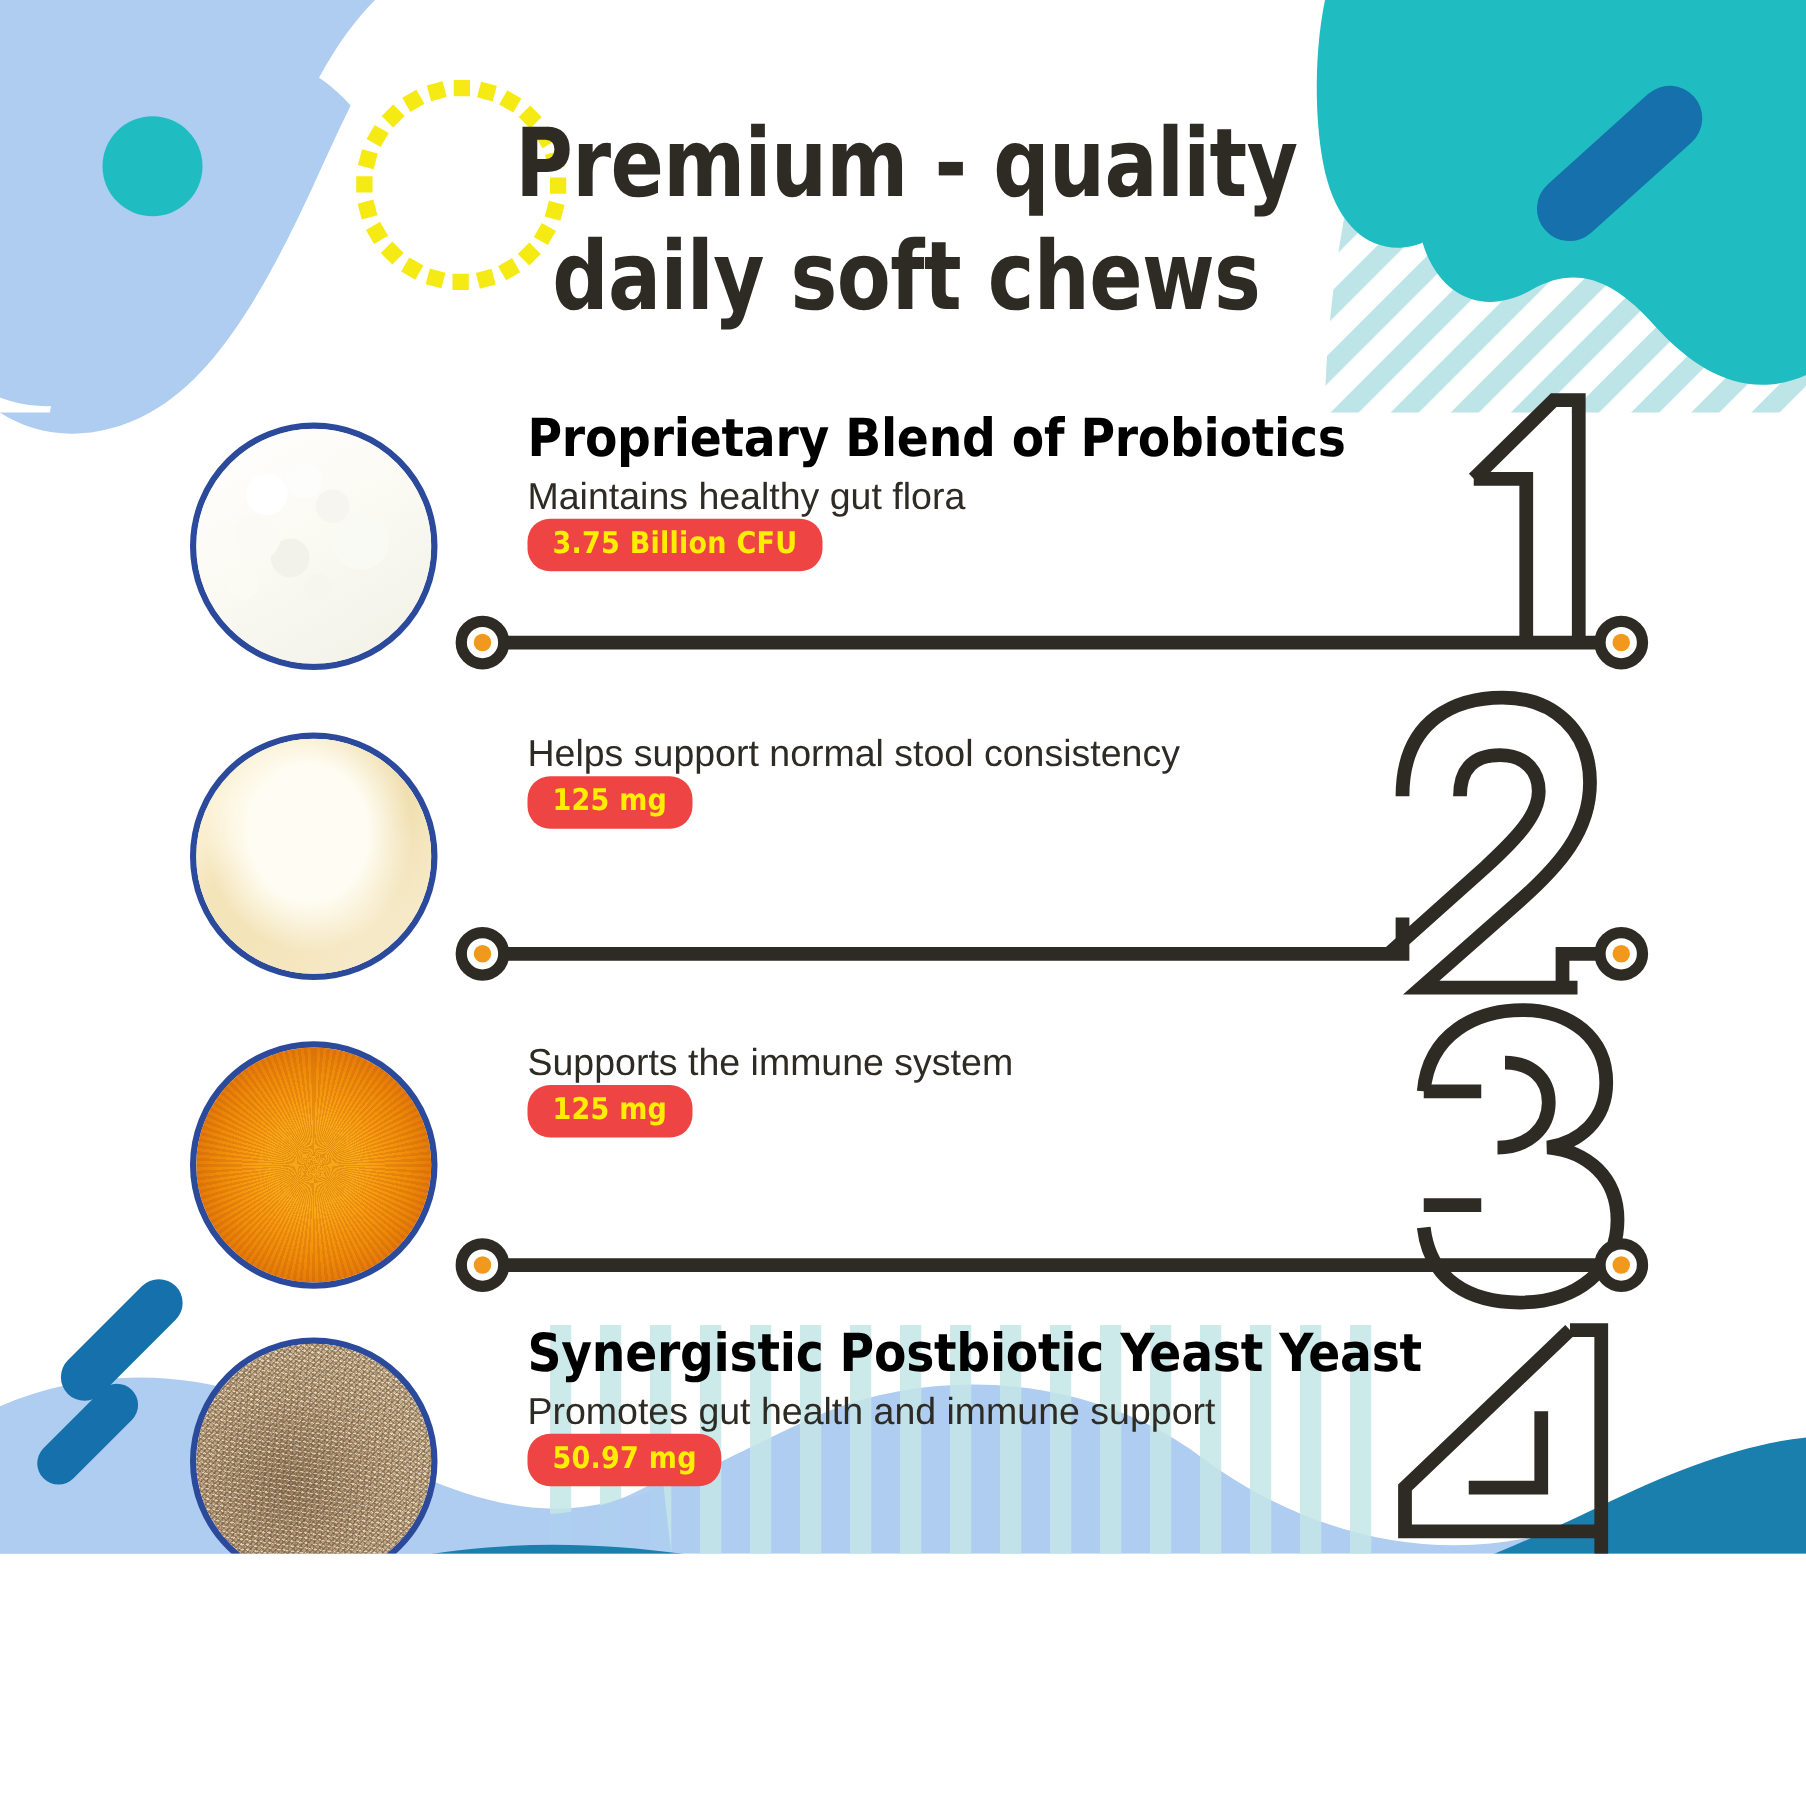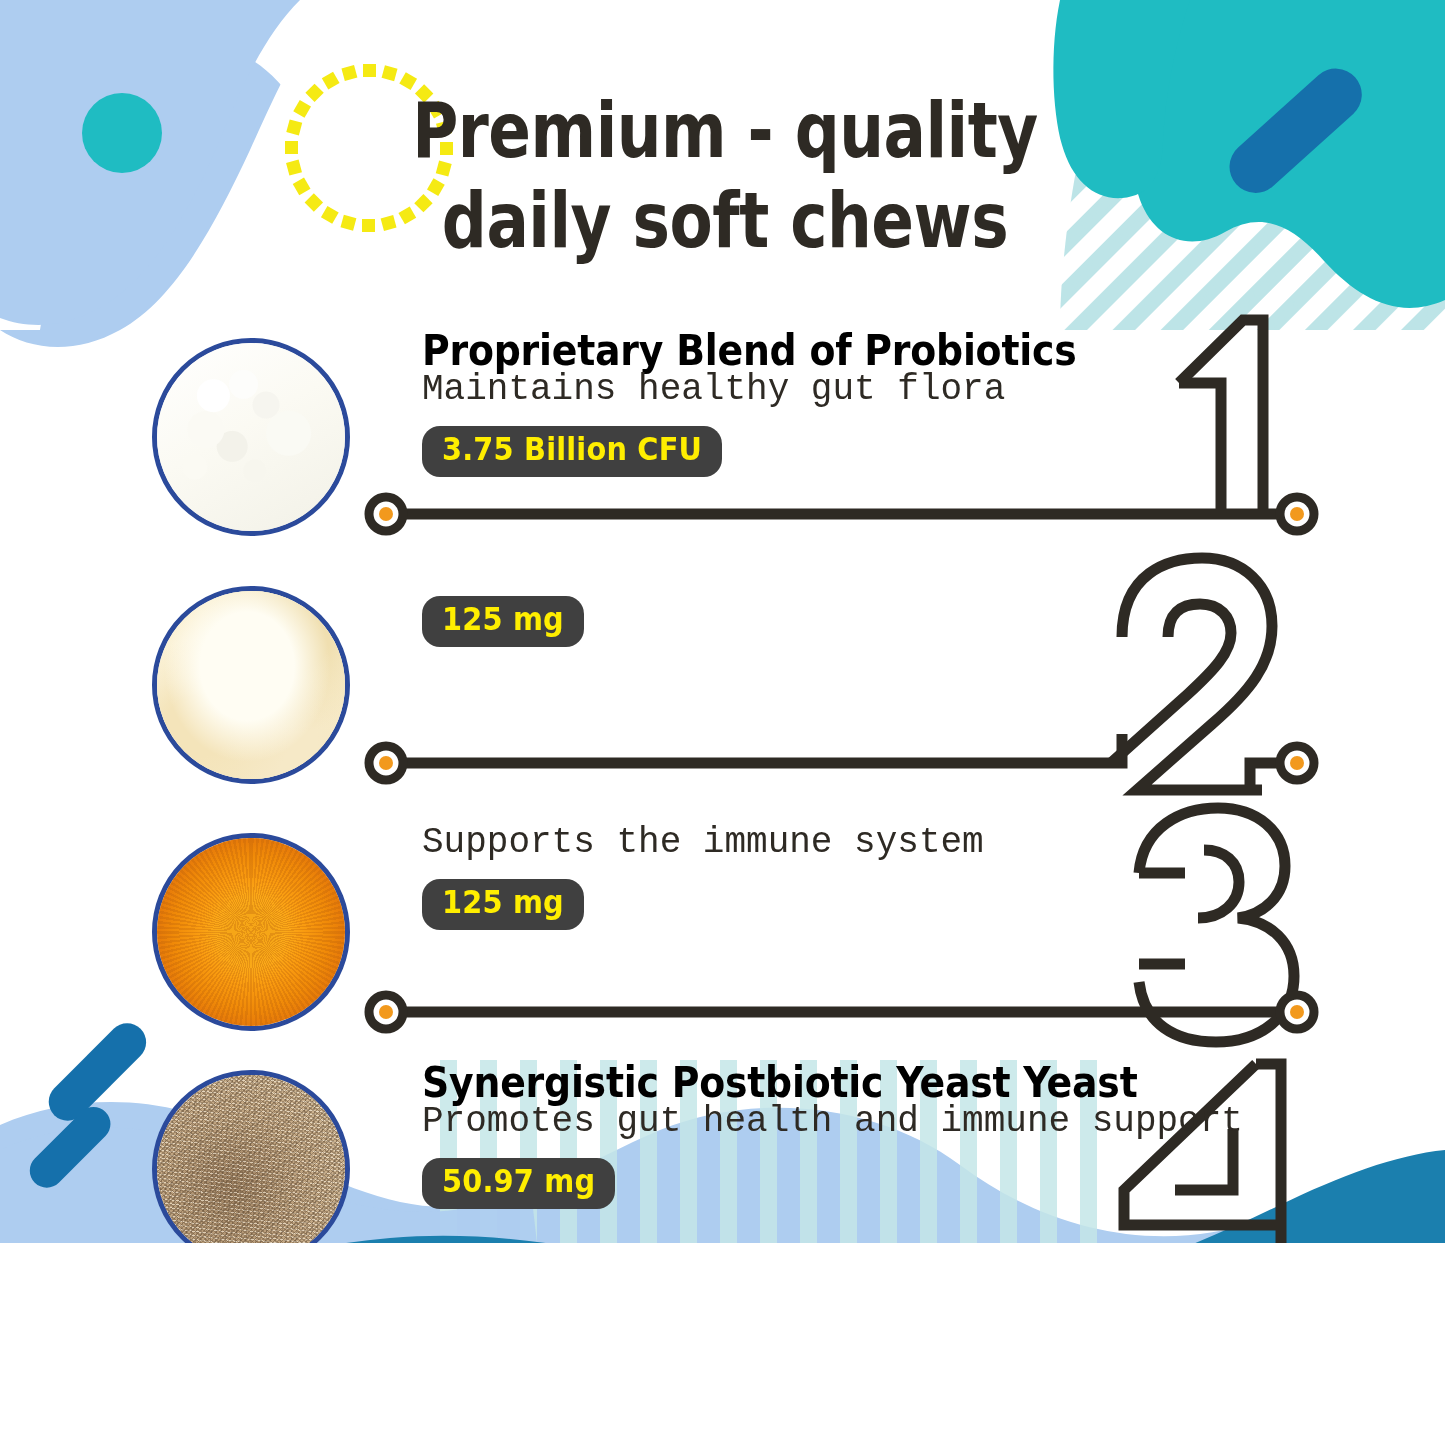--- a/index.html
+++ b/index.html
@@ -91,38 +91,38 @@
   .ing-title{
     font-family:"DejaVu Sans Condensed","Liberation Sans Narrow","Liberation Sans",sans-serif;
     font-weight:700;
     font-size:42px;
     color:#000000;
     line-height:1.0;
     letter-spacing:-0.2px;
     white-space:nowrap;
   }
   .ing-sub{
-    font-family:Liberation Mono, monospace;
+    font-family:Liberation Sans, sans-serif;
     font-weight:400;
-    font-size:36px;
+    font-size:30px;
     color:#2e2a24;
     line-height:1.0;
-    margin-top:0;
+    margin-top:11px;
     white-space:nowrap;
   }
   .badge{
     display:inline-block;
-    margin-top:18px;
+    margin-top:2px;
     padding:7px 20px 10px 20px;
     border-radius:18px;
-    background:#404040;
+    background:#ef4444;
     color:#ffee00;
     font-family:"DejaVu Sans Condensed","Liberation Sans Narrow","Liberation Sans",sans-serif;
     font-weight:700;
-    font-size:32px;
+    font-size:24px;
     line-height:1.05;
     letter-spacing:0.2px;
     white-space:nowrap;
   }
 
   
   #connectors{position:absolute;left:0;top:0;width:1445px;height:1445px;pointer-events:none;}
 
   .sr{position:absolute;width:1px;height:1px;overflow:hidden;clip:rect(0 0 0 0);}
 </style>
@@ -322,20 +322,21 @@
       <div class="badge">3.75 Billion CFU</div>
     </div>
     <span class="sr">1</span>
   </div>
 
   <div class="row row-2">
     <div class="thumb">
       <div class="inner tex-cream"></div>
     </div>
     <div class="txt">
+      <div class="ing-sub">Helps support normal stool consistency</div>
       <div class="badge">125 mg</div>
     </div>
     <span class="sr">2</span>
   </div>
 
   <div class="row row-3">
     <div class="thumb">
       <div class="inner tex-chicory"></div>
     </div>
     <div class="txt">

